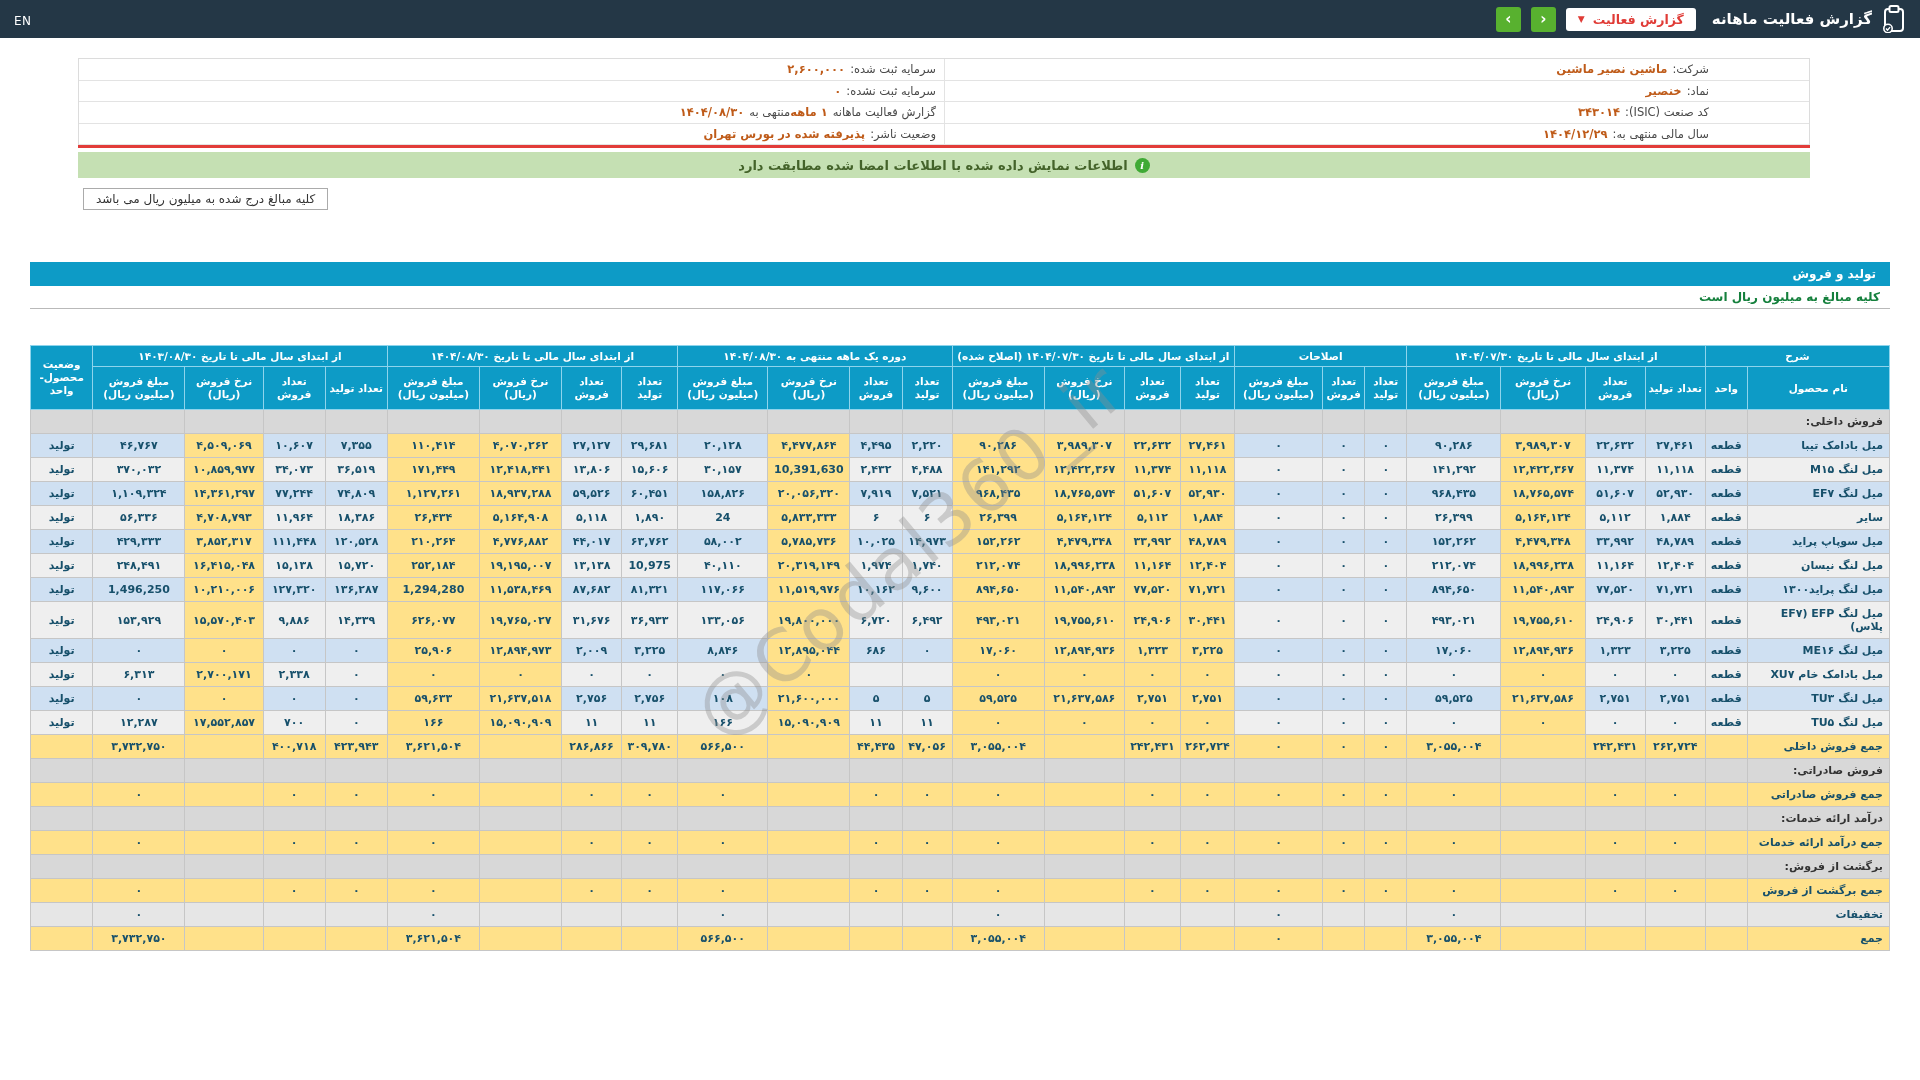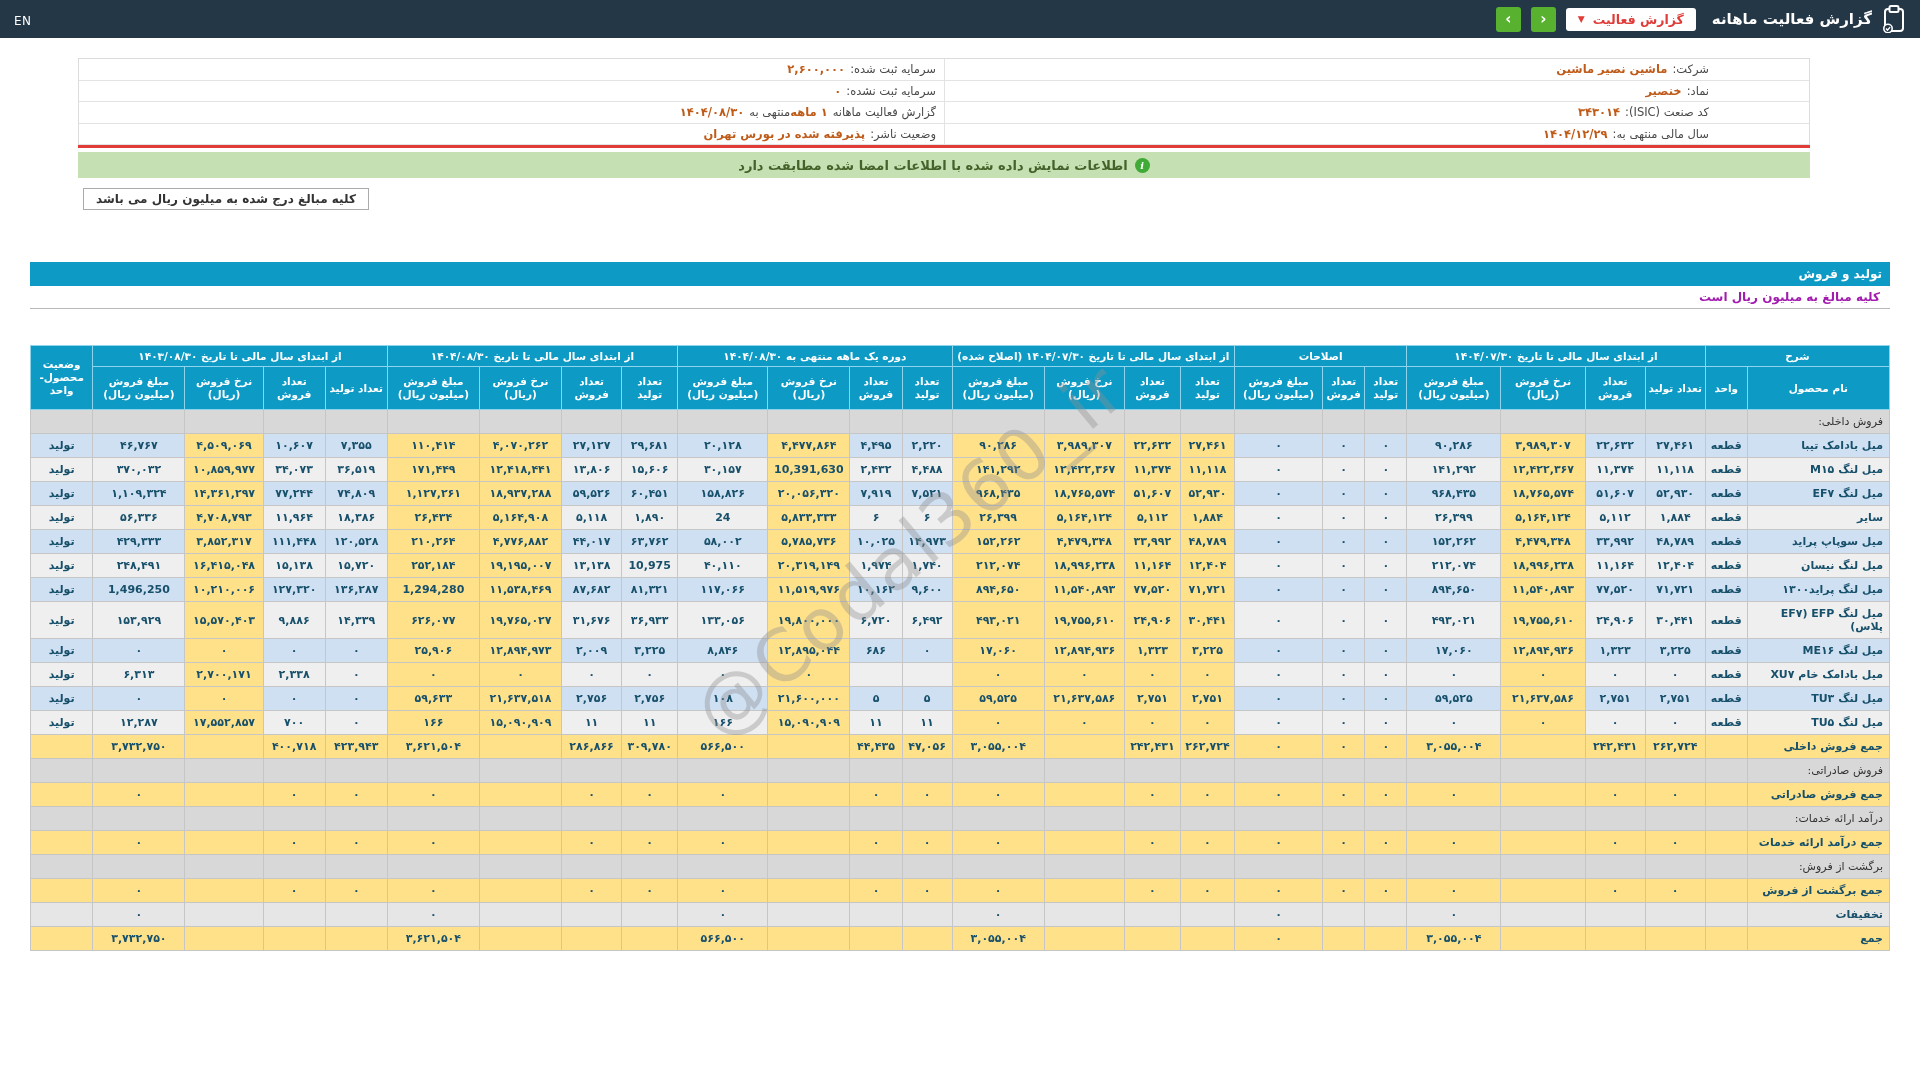--- a/index.html
+++ b/index.html
@@ -29,41 +29,41 @@
   .info-cell .val{color:#bf5b19;font-weight:bold;margin-right:5px;text-align:center;}
   .redline{margin:0 110px 0 78px;height:3px;background:#e23c39;}
   .notice{margin:4px 110px 0 78px;background:#c5e0b3;height:26px;display:flex;
           align-items:center;justify-content:center;gap:7px;font-size:13px;font-weight:bold;
           color:#44632a;}
   .info-ico{width:15px;height:15px;border-radius:50%;background:#3faa35;color:#fff;
             display:inline-flex;align-items:center;justify-content:center;font-size:10px;
             font-weight:bold;font-family:"DejaVu Serif",serif;font-style:italic;}
   .notebox-row{margin:10px 110px 0 78px;display:flex;justify-content:flex-end;}
   .notebox{border:1px solid #ababab;background:#fff;padding:3px 12px;font-size:12px;
-           font-weight:bold;color:#333;margin-left:5px;text-align:right;}
+           font-weight:normal;color:#333;margin-left:5px;text-align:right;}
   
   .sec-bar{margin:52px 30px 0 30px;background:#0d9bc6;color:#fff;font-size:12px;
-           font-weight:bold;padding:5px 8px;}
+           font-weight:bold;padding:5px 14px;}
   .tbl-note{margin:0 30px;border-bottom:1px solid #b9b9b9;padding:4px 10px;font-size:12px;
-            font-weight:bold;color:#a21caf;text-align:right;background:#fff;}
+            font-weight:bold;color:#15803d;text-align:right;background:#fff;}
   
   .tblwrap{margin:36px 30px 0 30px;}
   table.tbl{border-collapse:collapse;table-layout:fixed;width:1860px;direction:rtl;}
   .tbl th{background:#0d9bc6;color:#fff;font-weight:bold;font-size:10.5px;
           border:1px solid #8ed4ec;padding:2px 1px;line-height:13px;}
   .tbl thead tr:first-child th{height:16px;}
   .tbl thead tr:last-child th{height:38px;}
   .tbl td{border:1px solid #c6c6c6;font-size:11px;font-weight:bold;color:#17506b;
           text-align:center;padding:5px 2px;line-height:13px;word-wrap:break-word;}
   .tbl td.name{text-align:right;padding-right:6px;}
   tr.r0 td{background:#cfe0f2;}
   tr.r1 td{background:#efefef;}
   tr.r0 td.y,tr.r1 td.y{background:#ffe18a;}
   tr.sec td{background:#d8d8d8;color:#333;}
-  tr.sec td.name{font-weight:normal;margin-left:36px;}
+  tr.sec td.name{font-weight:bold;margin-left:36px;}
   tr.sum td{background:#ffe18a;}
   tr.disc td{background:#e6e6e6;}
   
   .wm{position:absolute;left:630px;top:300px;width:560px;height:500px;display:flex;
       align-items:center;justify-content:center;pointer-events:none;z-index:6;}
   .wm span{display:block;transform:rotate(-40deg);font-size:72px;color:#8f8f8f;opacity:.38;
            direction:ltr;unicode-bidi:isolate;letter-spacing:3px;white-space:nowrap;}
 </style>
 </head>
 <body>

